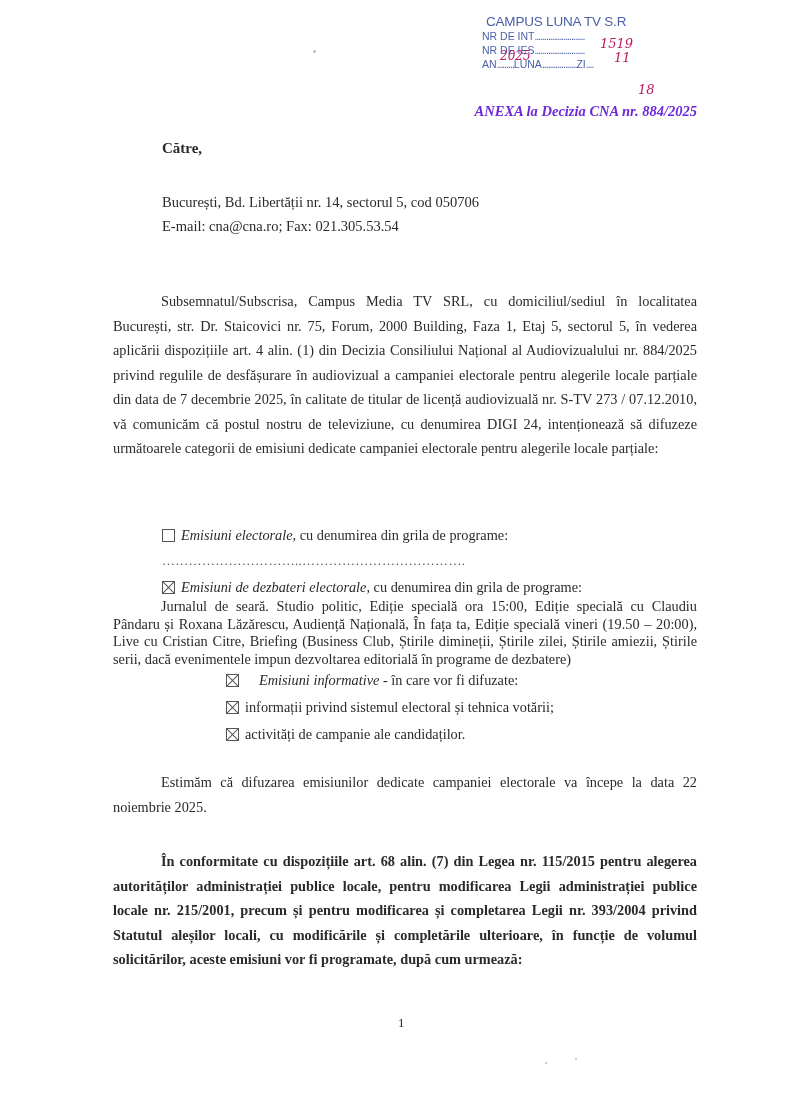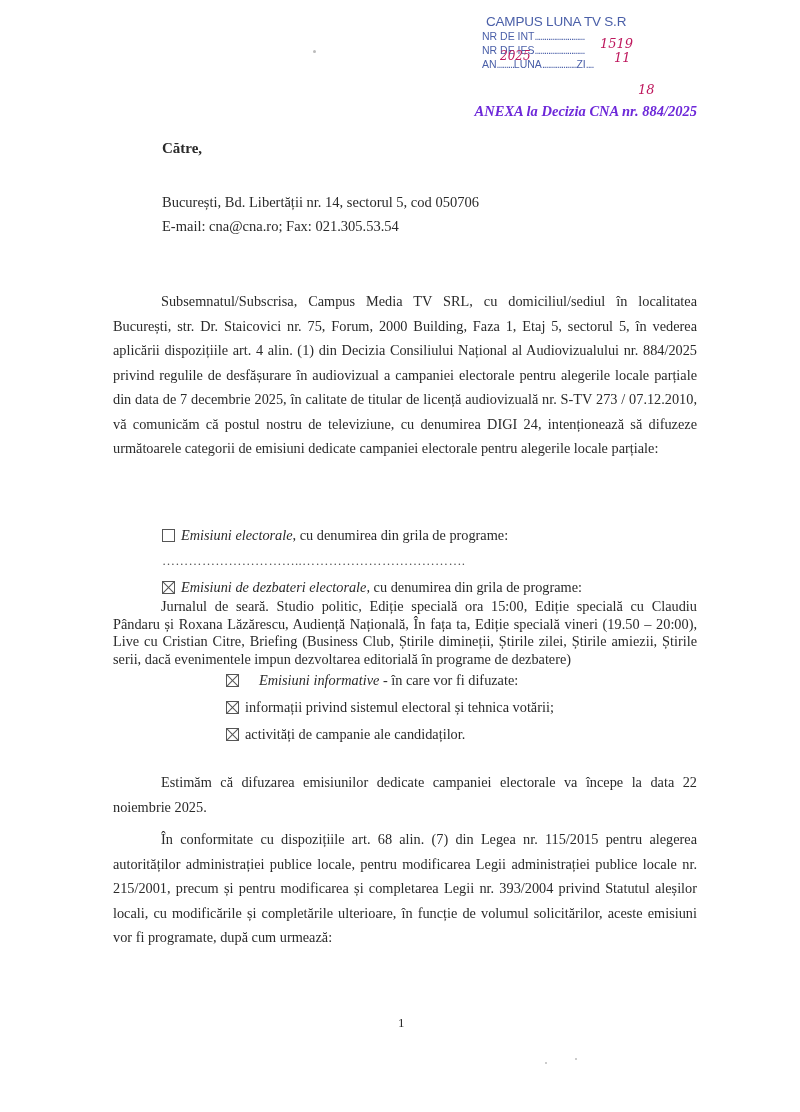--- a/index.html
+++ b/index.html
@@ -42,21 +42,21 @@
   .cb.checked::before { transform: rotate(45deg); }
   .cb.checked::after { transform: rotate(-45deg); }
   .dotted { position: absolute; left: 162px; top: 553px; font-size: 13px; letter-spacing: 0.3px; color: #555; }
   .programs {
     position: absolute; left: 113px; width: 584px; top: 598px;
     font-size: 14.3px; line-height: 17.5px; text-align: justify;
   }
   .programs .indent { display: inline-block; width: 48px; }
   .sub { position: absolute; font-size: 14.3px; white-space: nowrap; margin-left: 26px; }
   .p2 { top: 770px; }
-  .p3 { top: 827px; }
+  .p3 { top: 849px; font-weight: bold; }
   .pagenum { position: absolute; left: 398px; top: 1015px; font-size: 13px; }
   .speck { position: absolute; width: 3px; height: 3px; background: #bbb; border-radius: 50%; }
 </style>
 </head>
 <body>
 
 <div class="stamp">
   <div class="stamp-title">CAMPUS LUNA TV S.R</div>
   <div class="stamp-row">
     <span>NR DE INT</span><span class="dots">..........................</span>

